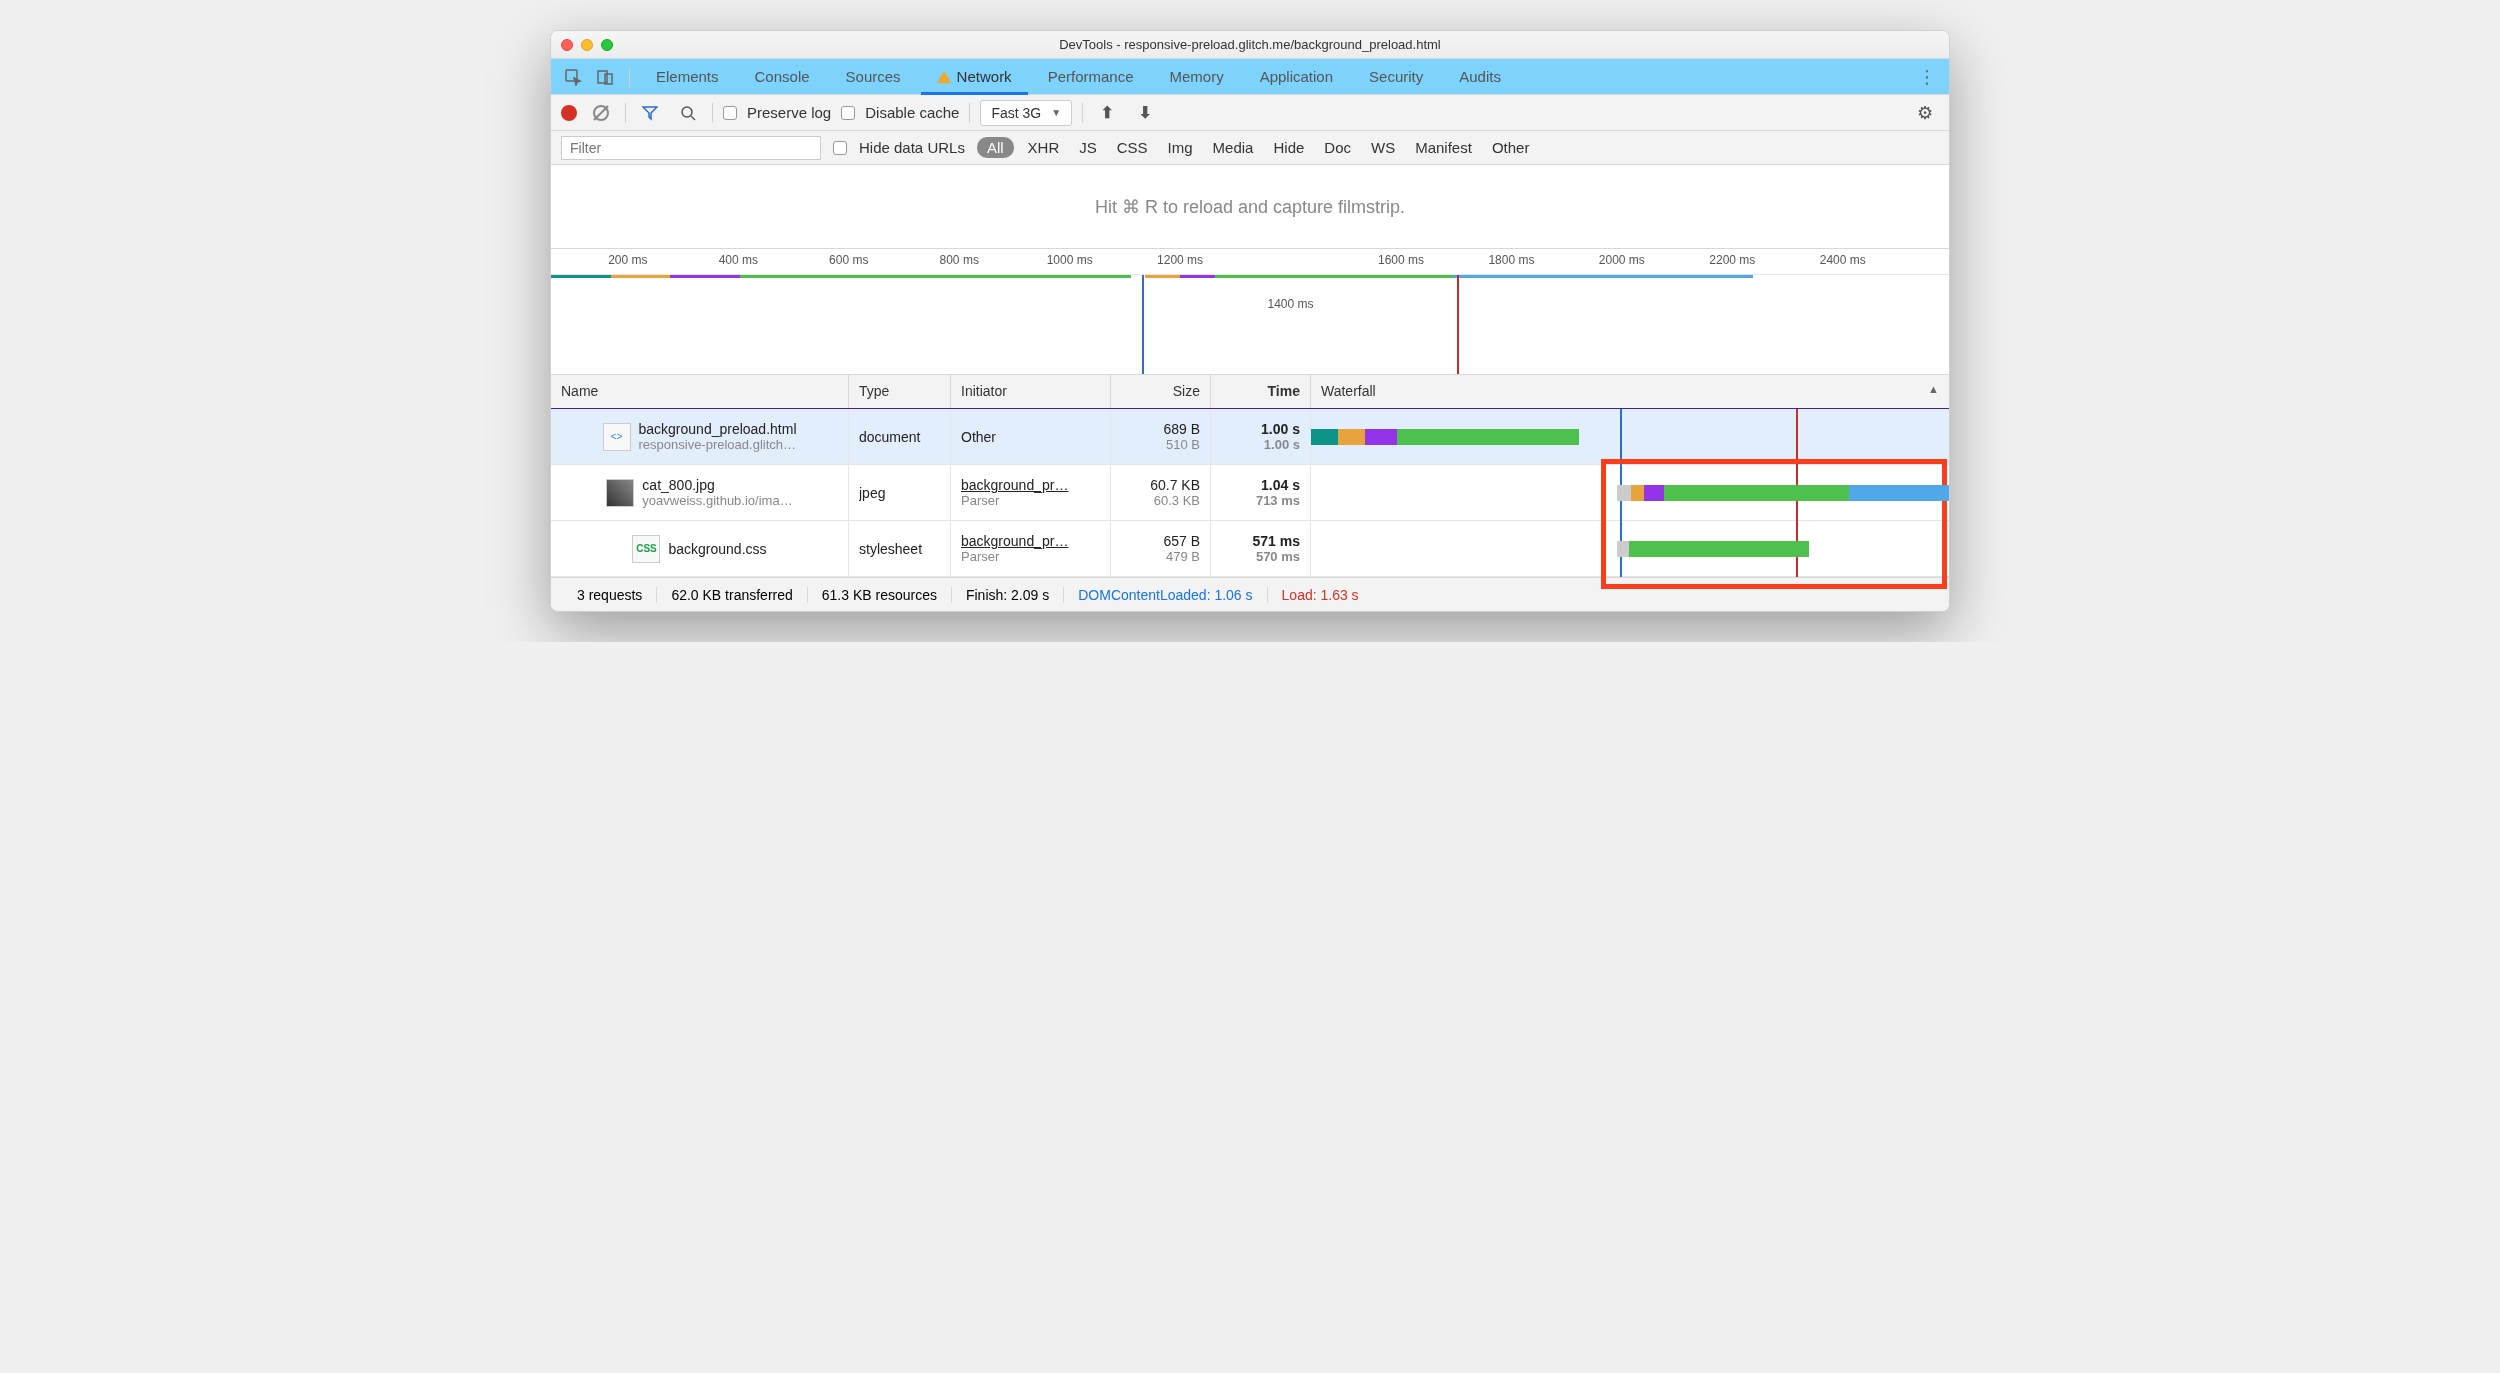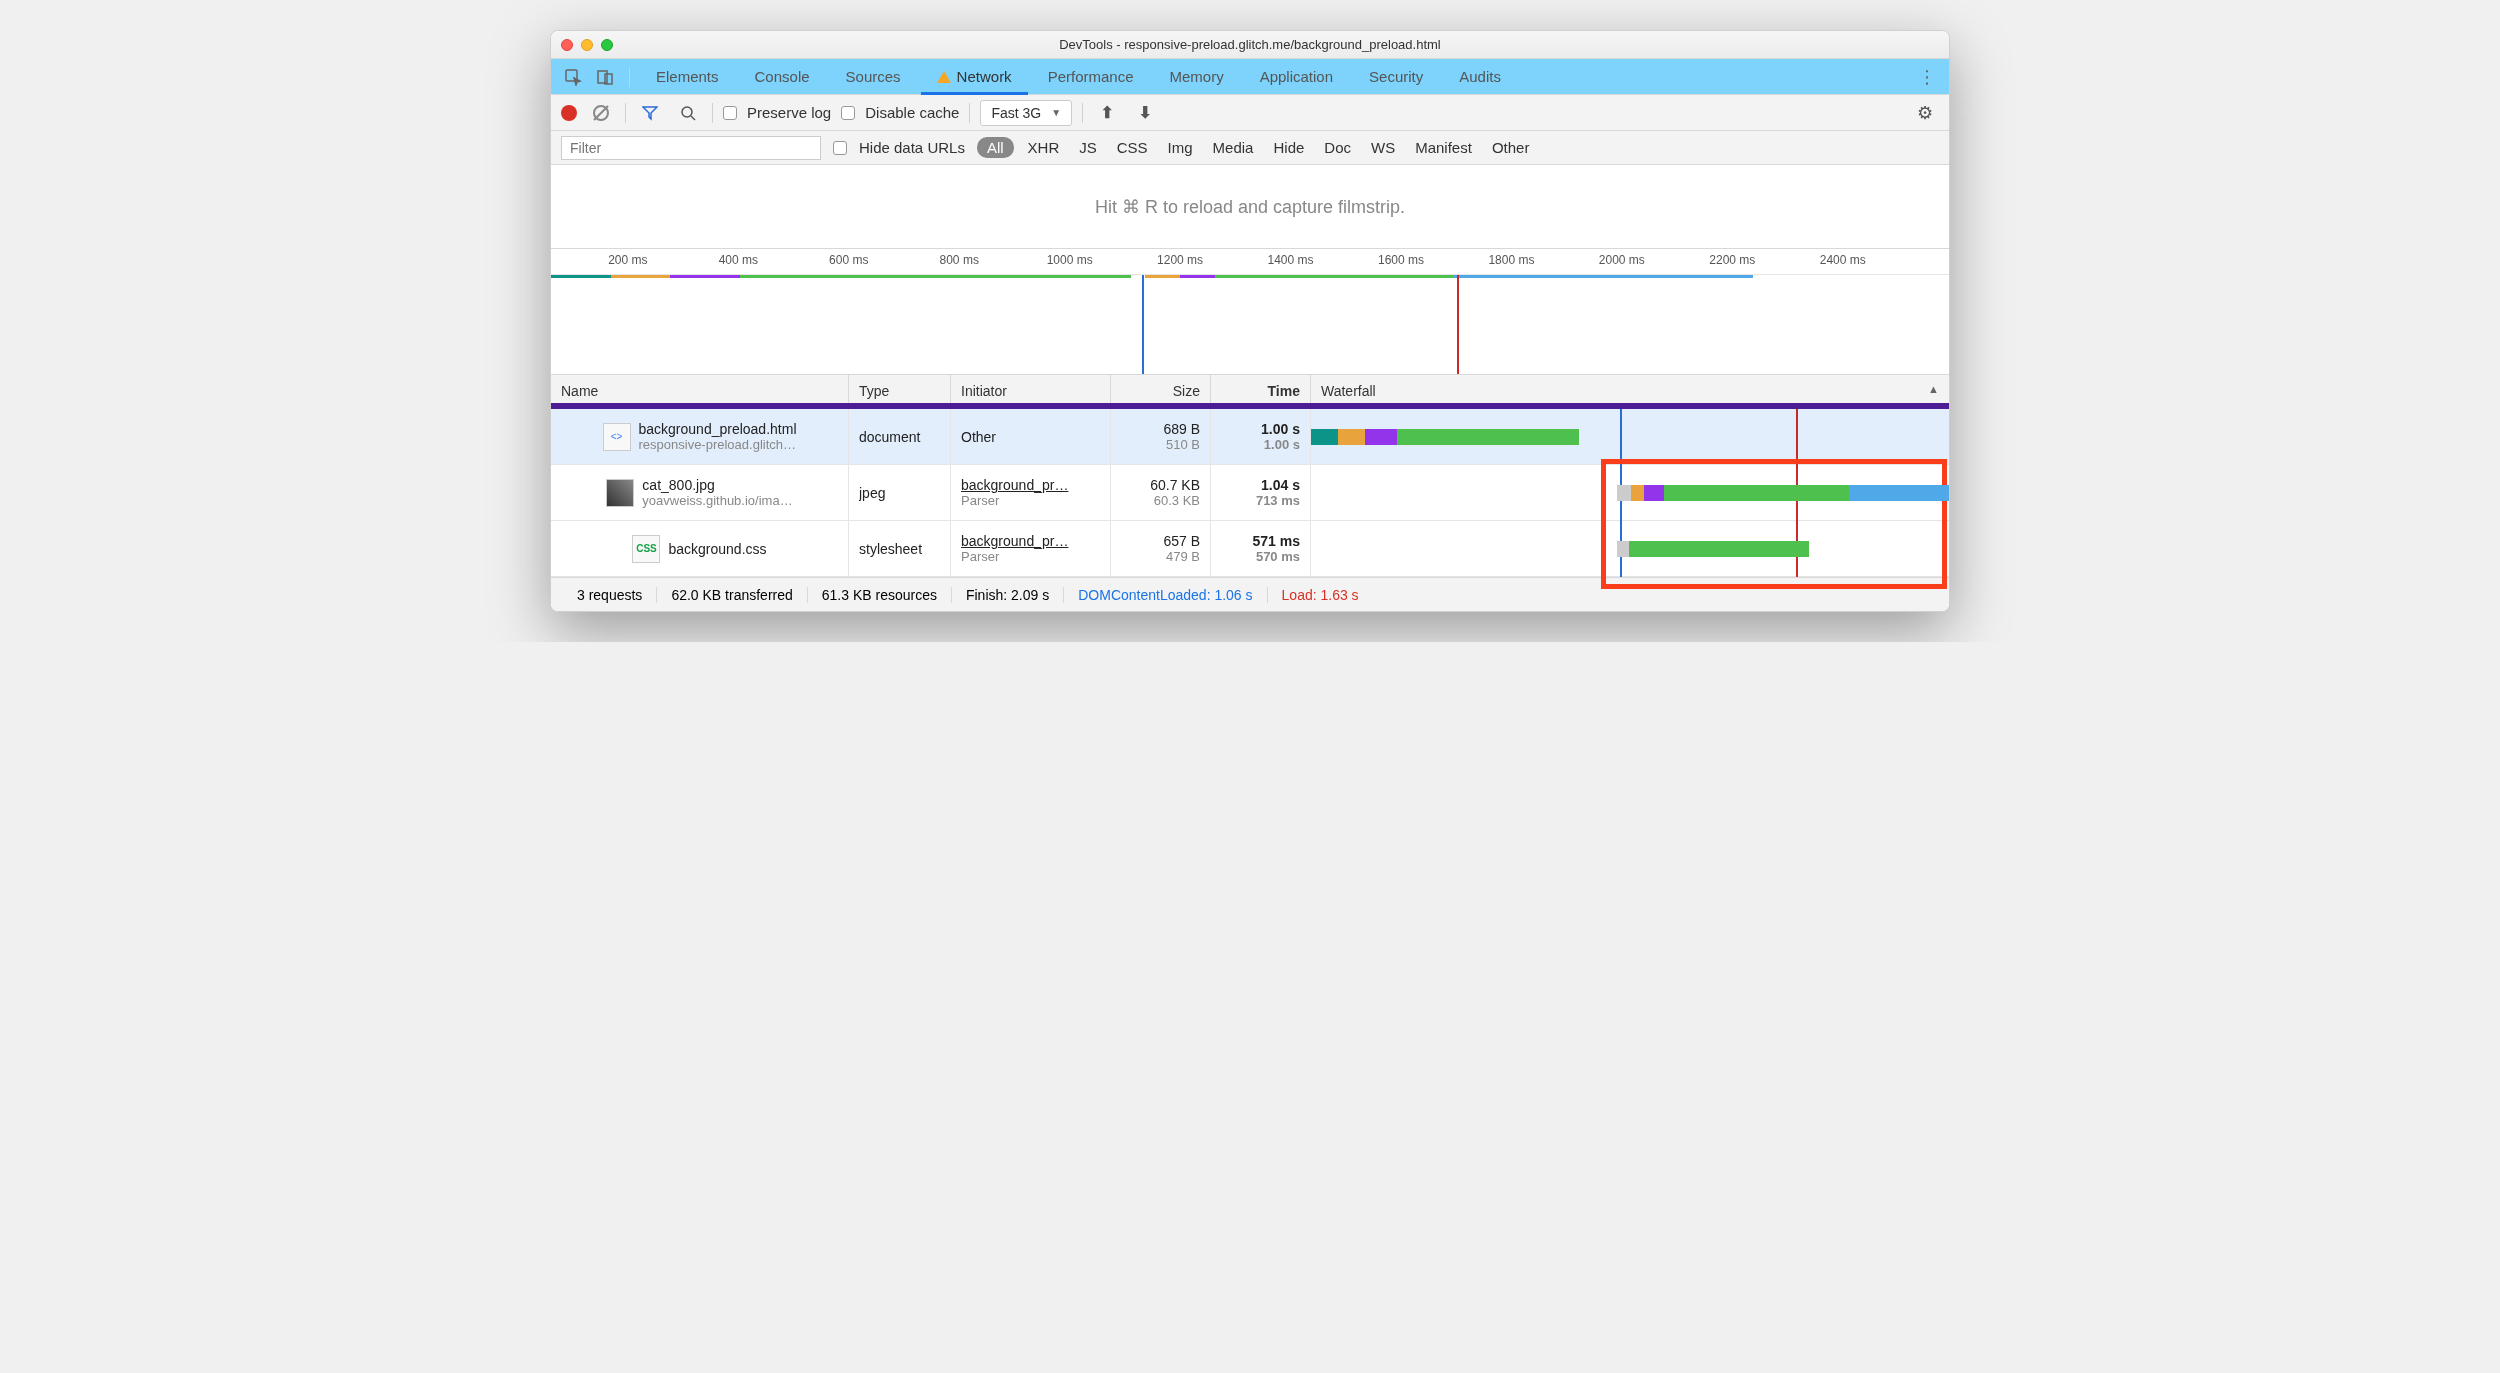--- a/index.html
+++ b/index.html
@@ -140,21 +140,21 @@
   position: relative; font-size: 12px; color: #555;
 }
 .tick { position: absolute; top: 4px; transform: translateX(-50%); }
 .overview { position: absolute; top: 26px; left: 0; right: 0; height: 100px; }
 .ov-seg { position: absolute; height: 3px; top: 0; }
 .marker-line { position: absolute; top: 26px; bottom: 0; width: 2px; }
 
 .table-head {
   display: flex; height: 34px;
   background: #f3f3f3;
-  border-bottom: 6px solid #4c1d95;
+  border-bottom: 1px solid #4c1d95;
   font-size: 14px; color: #333;
 }
 .th { padding: 8px 10px; border-right: 1px solid #d8d8d8; }
 .th:last-child { border-right: none; flex: 1; display: flex; justify-content: space-between; }
 .col-name { width: 298px; }
 .col-type { width: 102px; }
 .col-init { width: 160px; }
 .col-size { width: 100px; text-align: right; }
 .col-time { width: 100px; text-align: right; font-weight: bold; }
 .col-wf { flex: 1; }
@@ -329,21 +329,21 @@
   </div>
 
   <div class="timeline">
     <div class="ruler" id="ruler">
         <div class="tick" style="left: 5.5%;">200 ms</div>
         <div class="tick" style="left: 13.4%;">400 ms</div>
         <div class="tick" style="left: 21.3%;">600 ms</div>
         <div class="tick" style="left: 29.2%;">800 ms</div>
         <div class="tick" style="left: 37.1%;">1000 ms</div>
         <div class="tick" style="left: 45%;">1200 ms</div>
-        <div class="tick" style="left: 52.9%;">1400 ms</div>
+        <div class="tick" style="left: 52.9%; margin-top: 44px;">1400 ms</div>
         <div class="tick" style="left: 60.8%;">1600 ms</div>
         <div class="tick" style="left: 68.7%;">1800 ms</div>
         <div class="tick" style="left: 76.6%;">2000 ms</div>
         <div class="tick" style="left: 84.5%;">2200 ms</div>
         <div class="tick" style="left: 92.4%;">2400 ms</div>
       </div>
     <div class="overview" id="overview">
         <div class="ov-seg" style="left: 0%; width: 4.3%; background: rgb(13, 148, 136);"></div>
         <div class="ov-seg" style="left: 4.3%; width: 4.2%; background: rgb(232, 163, 61);"></div>
         <div class="ov-seg" style="left: 8.5%; width: 5%; background: rgb(147, 51, 234);"></div>

